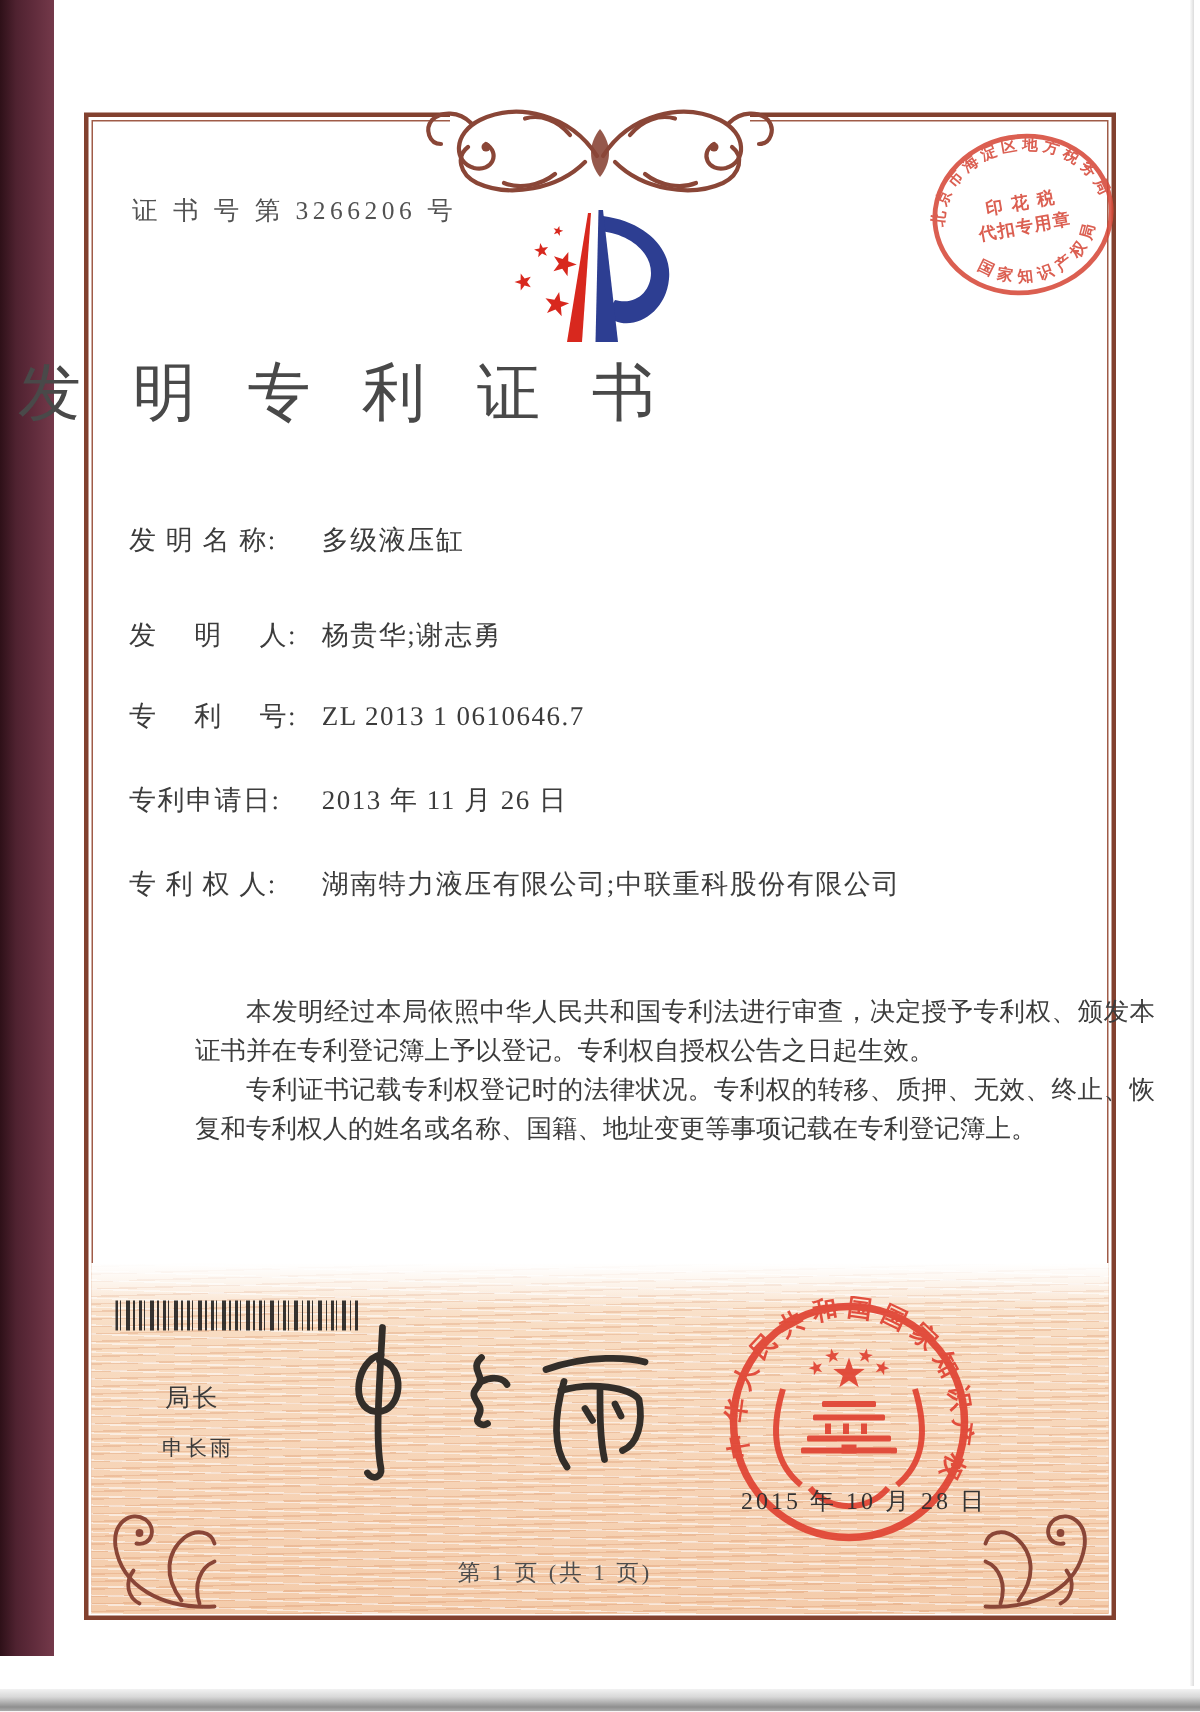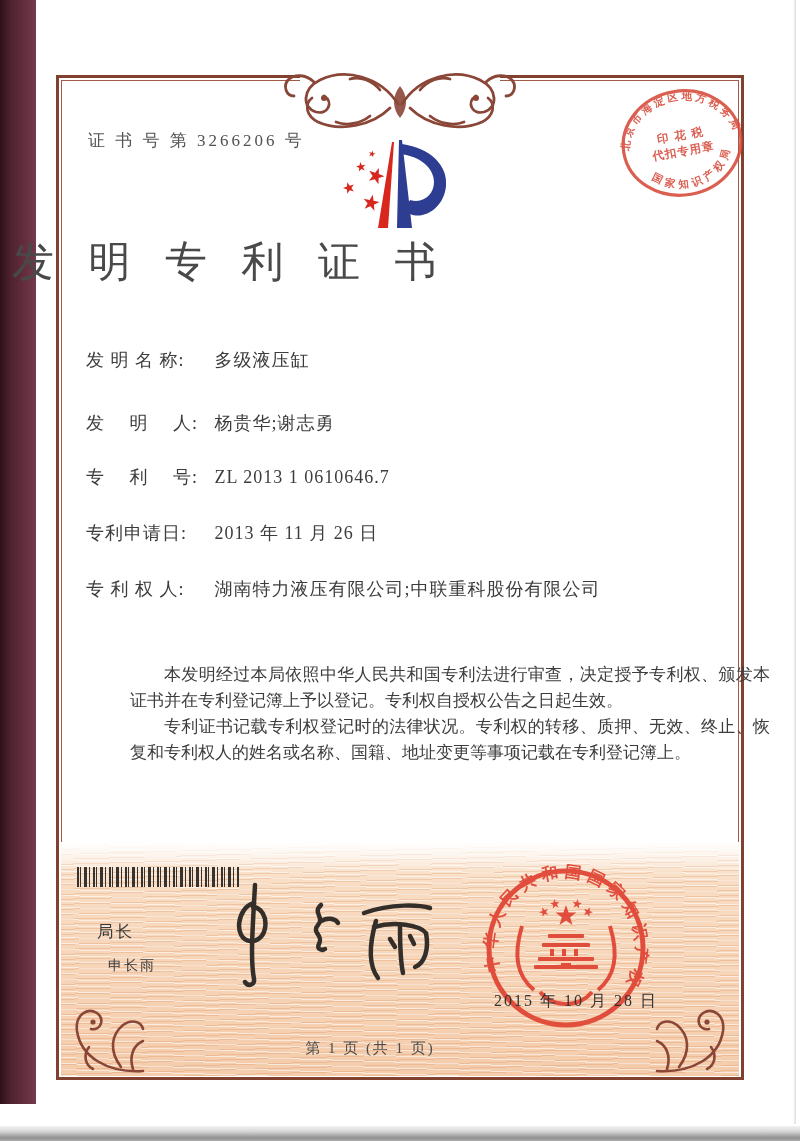--- a/index.html
+++ b/index.html
@@ -31,21 +31,21 @@
   .field{position:absolute;left:86px;font-size:18px;color:#3c3c3c;white-space:nowrap;}
   .flabel{display:inline-block;min-width:124px;letter-spacing:1px;}
   .fvalue{letter-spacing:1px;}
   .f0{top:348px}.f1{top:411px}.f2{top:465px}.f3{top:521px}.f4{top:577px}.f5{top:633px}
   .body-text{position:absolute;left:86px;top:662px;width:640px;font-size:17px;line-height:26px;
              color:#3c3c3c;text-align:justify;margin-left:44px;}
   .body-text p{margin:0;text-indent:2em;}
   .barcode{position:absolute;left:77px;top:867px;width:163px;height:20px;opacity:.88;
         background:repeating-linear-gradient(90deg,#1b1b1b 0 2px,transparent 2px 3px,#1b1b1b 3px 4px,
         transparent 4px 7px,#1b1b1b 7px 10px,transparent 10px 12px,#1b1b1b 12px 13px,transparent 13px 16px);}
-  .sig-title{position:absolute;left:97px;top:921px;font-size:16.5px;color:#3a3a3a;letter-spacing:2px;}
+  .sig-title{position:absolute;left:110px;top:921px;font-size:16.5px;color:#3a3a3a;letter-spacing:2px;}
   .sig-name{position:absolute;left:108px;top:957px;font-size:14px;color:#3a3a3a;letter-spacing:2px;}
   .signature-svg{position:absolute;left:224px;top:881px;}
   .seal-svg{position:absolute;left:482px;top:864px;}
   .seal-date{position:absolute;left:494px;top:991px;font-size:16px;letter-spacing:2px;color:#333333;z-index:5;}
   .footer-page{position:absolute;left:0;top:1039px;width:740px;text-align:center;font-size:15px;
                color:#4c4c4c;letter-spacing:2px;z-index:4;}
   .ornament-top{position:absolute;left:270px;top:46px;z-index:3;}
   .logo-svg{position:absolute;left:336px;top:126px;}
   .stamp-svg{position:absolute;left:618px;top:86px;transform:rotate(-10deg);}
   .corner{position:absolute;z-index:4;}

